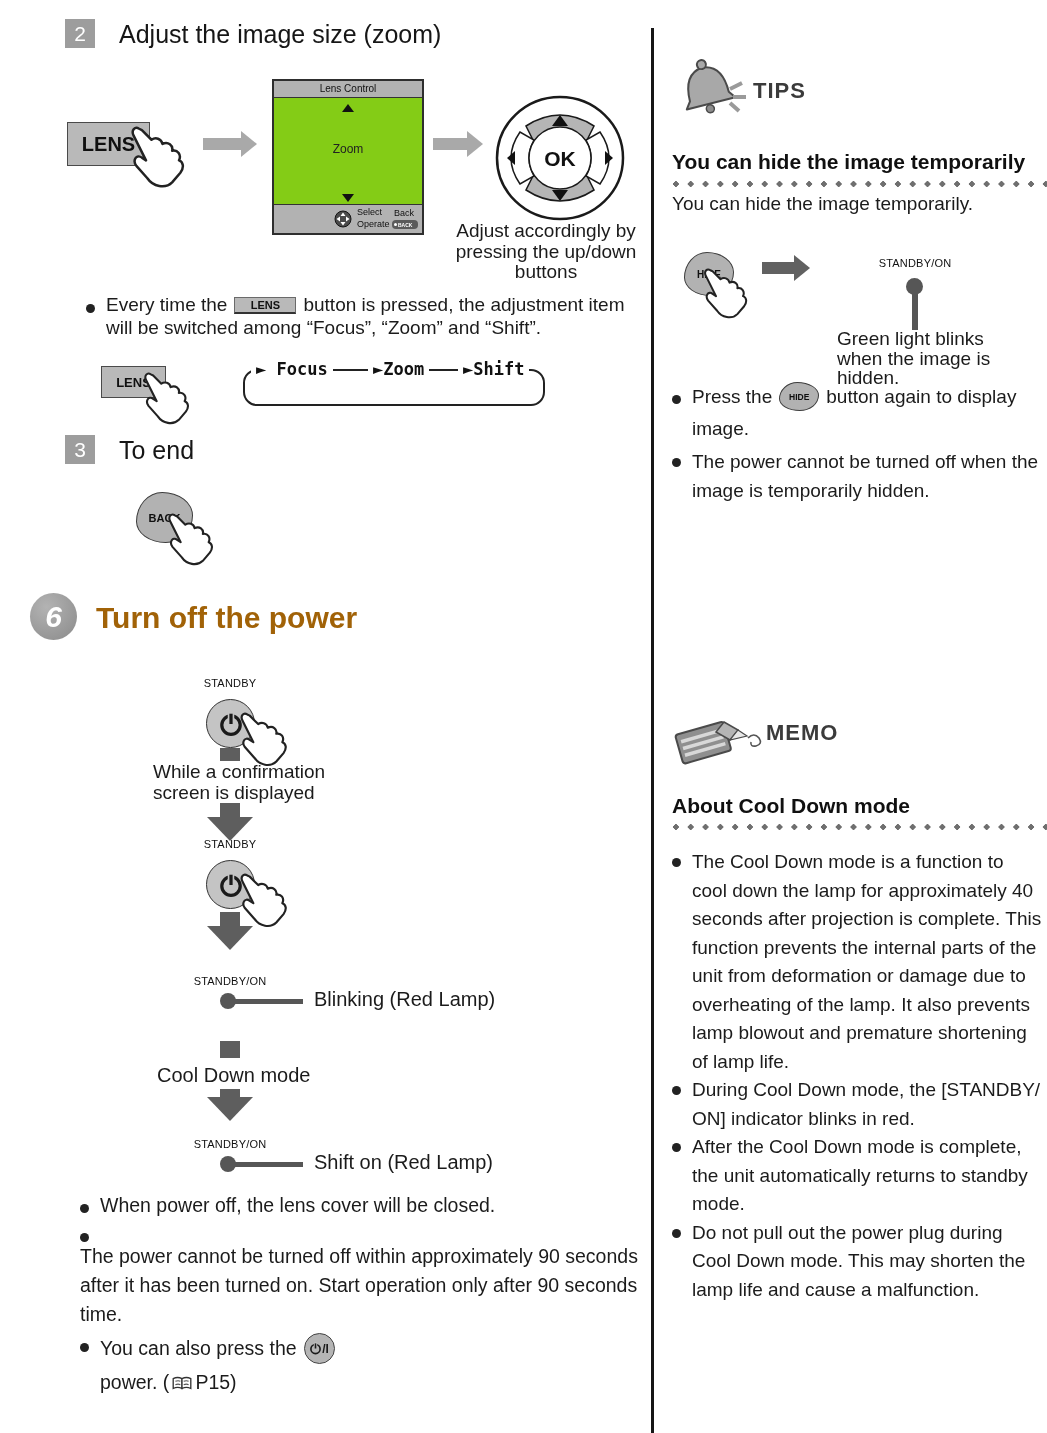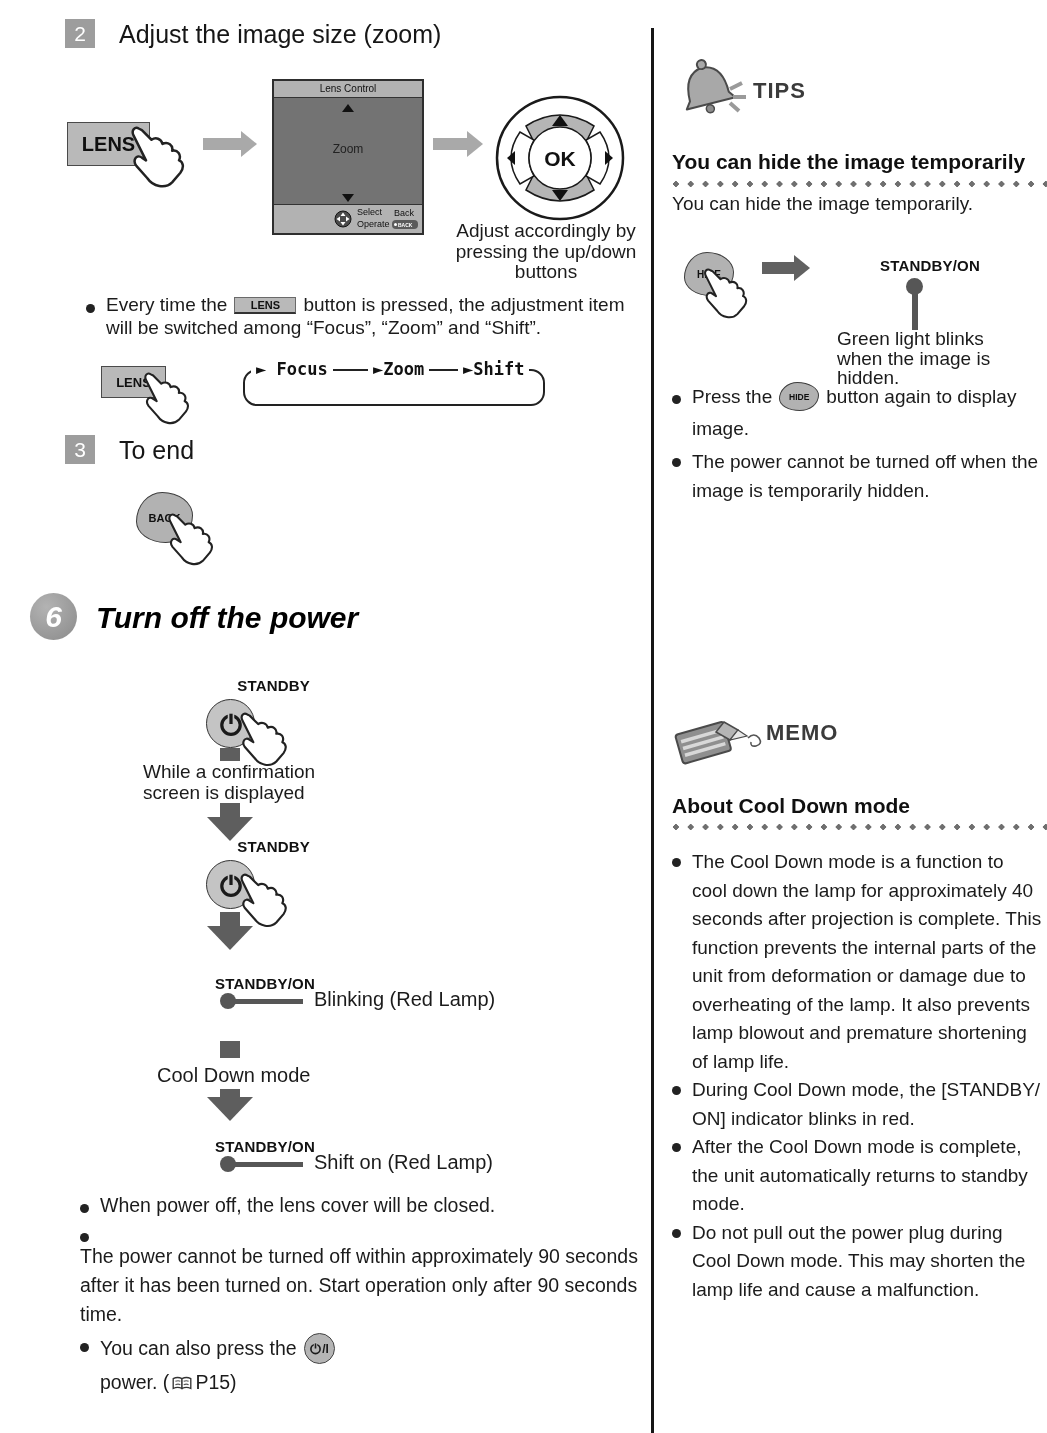--- a/index.html
+++ b/index.html
@@ -8,21 +8,21 @@
   .abs{position:absolute;}
   .pre{white-space:pre-line;}
   
   .badge-sq{width:30px;height:29px;background:#9d9d9d;color:#fff;display:flex;
             align-items:center;justify-content:center;font-size:21px;}
   .step-title{font-size:25px;color:#161616;}
   .big-step{width:47px;height:47px;border-radius:50%;color:#fff;
             background:radial-gradient(circle at 35% 30%,#b3b3b3,#8a8a8a);
             display:flex;align-items:center;justify-content:center;
             font-size:30px;font-weight:bold;font-style:italic;}
-  .big-title{font-size:30px;font-weight:bold;font-style:italic;color:#000000;}
+  .big-title{font-size:30px;font-weight:bold;color:#a16207;}
   
   .gray-btn{background:#b9b9b9;border:1.5px solid #4a4a4a;display:flex;
             align-items:center;justify-content:center;font-weight:bold;color:#101010;}
   .chip{display:inline-flex;align-items:center;justify-content:center;background:#b9b9b9;
         border:1px solid #6a6a6a;font-weight:bold;font-size:11px;padding:1px 8px;color:#111;}
   .blob{background:#b2b2b2;border:1.5px solid #3d3d3d;display:flex;align-items:center;
         justify-content:center;font-weight:bold;color:#101010;
         border-radius:46% 54% 48% 52% / 58% 46% 54% 42%;}
   .pwr{width:47px;height:47px;border-radius:50%;background:#c4c4c4;border:1.5px solid #333;
        display:flex;align-items:center;justify-content:center;}
@@ -33,36 +33,36 @@
                  border-top:13px solid transparent;border-bottom:13px solid transparent;
                  border-left:16px solid #a9a9a9;}
   .arrow-r.dark .shaft{background:#616161;}
   .arrow-r.dark .head{border-left-color:#616161;}
   .down-arrow{width:46px;}
   .down-arrow .shaft{width:20px;height:14px;background:#5e5e5e;margin:0 auto;}
   .down-arrow .head{width:0;height:0;margin:0 auto;border-left:23px solid transparent;
                     border-right:23px solid transparent;border-top:24px solid #5e5e5e;}
   .sq-conn{background:#5e5e5e;}
   
-  .ind-label{font-weight:bold;font-size:15px;letter-spacing:.2px;color:#111;text-align:right;}
+  .ind-label{font-weight:normal;font-size:11px;letter-spacing:.2px;color:#111;text-align:center;}
   .ind-dot{width:16px;height:16px;border-radius:50%;background:#565656;}
   .ind-hline{height:5px;background:#565656;}
   .ind-vline{width:6px;background:#565656;}
   
   .body-txt{font-size:19px;color:#1b1b1b;}
   .b-row{display:flex;align-items:flex-start;}
   .b-dot{width:9px;height:9px;border-radius:50%;background:#222;flex:none;margin:10px 11px 0 0;}
   .inline-row{display:flex;align-items:center;gap:7px;flex-wrap:nowrap;}
   
   .dotted{height:8px;background-image:radial-gradient(circle 2.7px at 4px 4px,#6f6f6f 98%,transparent 100%);
           background-size:14.8px 8px;background-repeat:repeat-x;}
   .side-head{font-size:21px;font-weight:bold;color:#101010;}
   .side-label{font-size:22px;font-weight:bold;color:#3b3b3b;letter-spacing:1px;}
   
-  .screen{width:148px;height:152px;border:2px solid #2e2e2e;background:#737373;}
+  .screen{width:148px;height:152px;border:2px solid #2e2e2e;background:#84cc16;}
   .screen .bar{background:#b2b2b2;position:relative;}
   .tri-up{width:0;height:0;border-left:6px solid transparent;border-right:6px solid transparent;
           border-bottom:8px solid #111;}
   .tri-dn{width:0;height:0;border-left:6px solid transparent;border-right:6px solid transparent;
           border-top:8px solid #111;}
   .hand{position:absolute;pointer-events:none;}
   .loop-wrap{position:relative;}
   .loop-rect{position:absolute;left:0;right:0;top:10px;bottom:0;border:2px solid #222;border-radius:14px;}
   .loop-item{position:absolute;top:0;background:#fff;padding:0 5px;
              font-family:"DejaVu Sans Mono",monospace;font-size:17px;font-weight:bold;color:#111;}
@@ -182,21 +182,21 @@
   <div class="abs ind-label" style="left:150px;top:677px;width:160px;">STANDBY</div>
   <div class="abs pwr" style="left:206px;top:699px;">
     <svg width="26" height="26" viewBox="0 0 24 24">
         <use href="#pwr-sym"></use>
       </svg>
   </div>
   <svg class="hand" style="left:236px;top:712px;width:54px;height:58px;">
       <use href="#hand-sym"></use>
     </svg>
   <div class="abs sq-conn" style="left:220px;top:748px;width:20px;height:13px;"></div>
-  <div class="abs body-txt pre" style="left:143px;top:761px;line-height:21px;">While a confirmation
+  <div class="abs body-txt pre" style="left:153px;top:761px;line-height:21px;">While a confirmation
 screen is displayed</div>
   <div class="abs down-arrow" style="left:207px;top:803px;">
       <div class="shaft"></div>
       <div class="head"></div>
     </div>
 
   <div class="abs ind-label" style="left:150px;top:838px;width:160px;">STANDBY</div>
   <div class="abs pwr" style="left:206px;top:860px;">
     <svg width="26" height="26" viewBox="0 0 24 24">
         <use href="#pwr-sym"></use>

